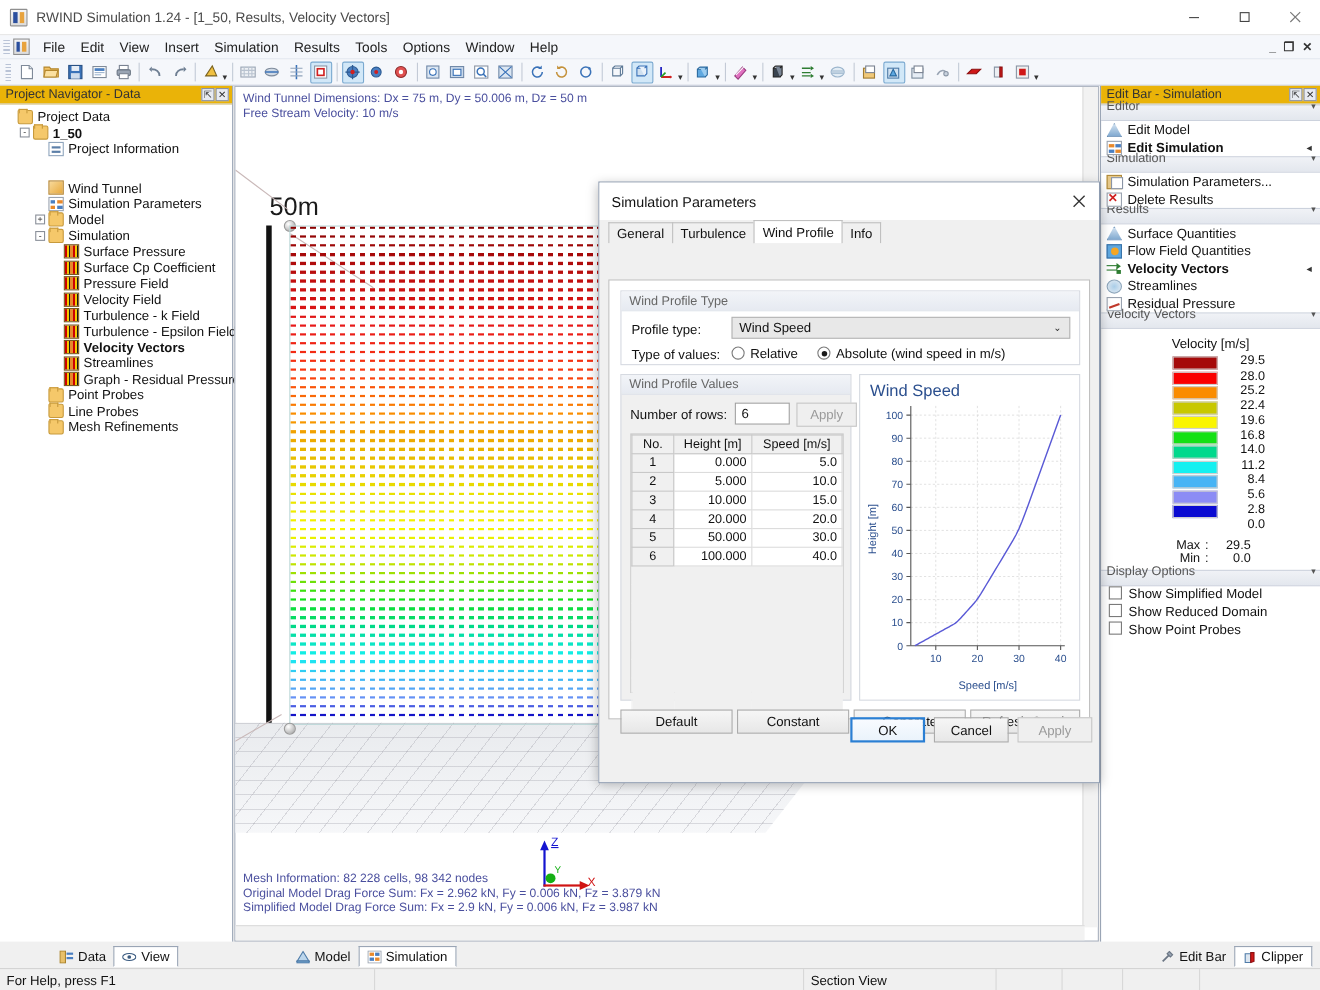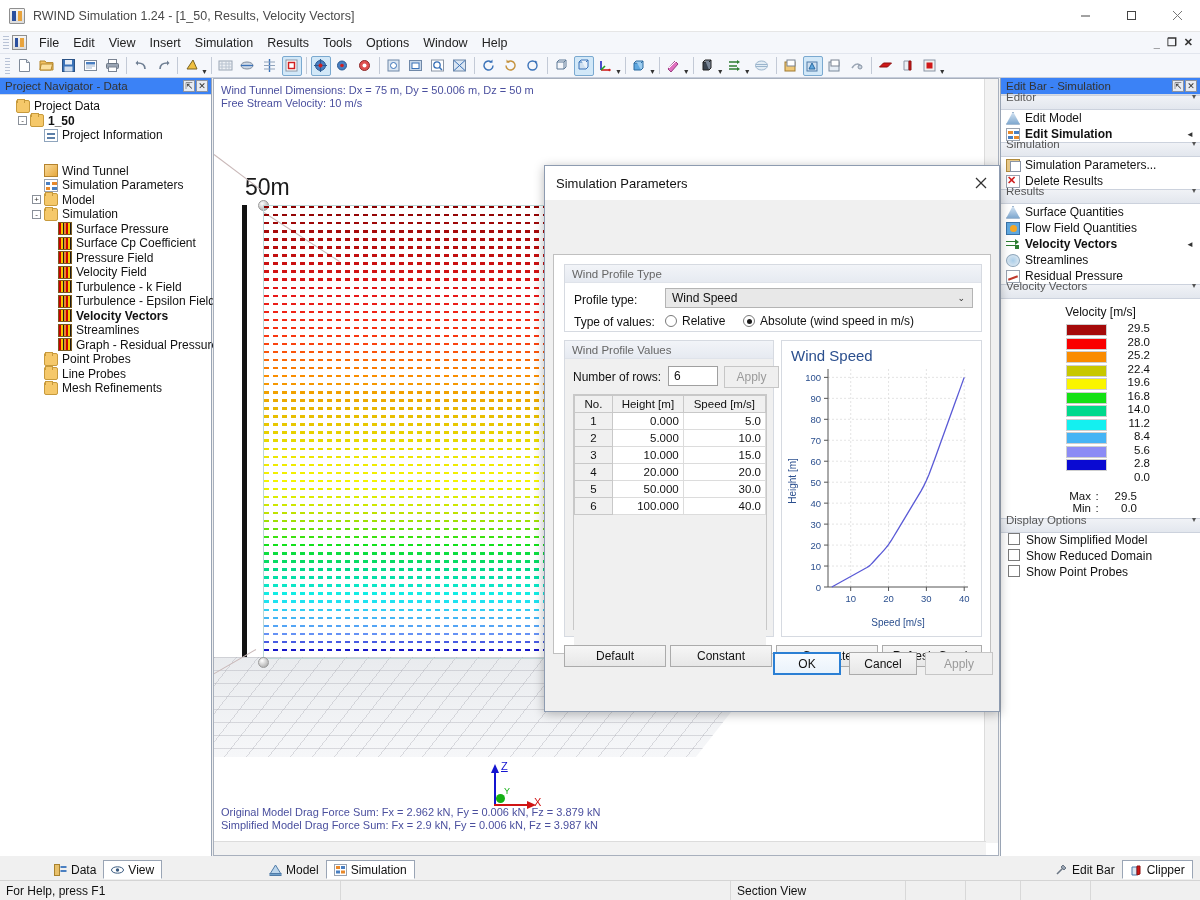--- a/index.html
+++ b/index.html
@@ -76,21 +76,21 @@
   .tb-btn.active { background: #d2e8f8; border-color: #7aa9d0; }
   .tb-sep { width: 1px; height: 17px; background: #c3cad6; margin: 0 3px; flex: none;}
   .tb-caret { font-size: 7px; color: #333; margin-left: -2px; align-self: flex-end; margin-bottom: 2px;}
 
   
   .navpanel {
     position: absolute; left: 0; top: 78px; width: 212px; height: 778px;
     background: #ffffff; border-right: 1px solid #9aa5b5;
   }
   .panel-caption {
-    height: 17px; background: #3b82f6; border-bottom: 1px solid #d6dbe4;
+    height: 17px; background: #eab308; border-bottom: 1px solid #d6dbe4;
     display: flex; align-items: center; padding: 0 3px 0 5px;
     font-size: 11.5px; color: #333; text-align: right;
   }
   .panel-caption .cap-btns { margin-left: auto; display: flex; gap: 1px; font-size: 10px; color: #333; }
   .cap-pin, .cap-x {
     width: 12px; height: 12px; border: 1px solid #8d93a0; background: #e8ebf1;
     display: flex; align-items: center; justify-content: center; font-size: 9px; line-height: 1;
   }
   .tree { padding: 4px 16px 0 4px; font-size: 12px; color: #111; }
   .tnode { display: flex; align-items: center; height: 14.5px; position: relative; white-space: nowrap; }
@@ -794,20 +794,21 @@
     <div class="axis">
       <div class="lz"></div>
       <div class="lx"></div>
       <div class="ly"></div>
       <div class="tz">Z</div>
       <div class="tx">X</div>
       <div class="ty">Y</div>
     </div>
 
     <div class="view-bottom">
+      <div>Mesh Information: 82 228 cells, 98 342 nodes</div>
       <div>Original Model Drag Force Sum: Fx = 2.962 kN, Fy = 0.006 kN, Fz = 3.879 kN</div>
       <div>Simplified Model Drag Force Sum: Fx = 2.9 kN, Fy = 0.006 kN, Fz = 3.987 kN</div>
     </div>
 
     <div class="view-sb-v"></div>
     <div class="view-sb-h"></div>
   </div>
 
   <div class="editbar">
     <div class="panel-caption">
@@ -1042,20 +1043,26 @@
       <span>Simulation Parameters</span>
       <span class="dlg-close">
         <svg width="12" height="12" viewBox="0 0 12 12">
             <line x1="1" y1="1" x2="11" y2="11" stroke="#333" stroke-width="1.2"></line>
             <line x1="11" y1="1" x2="1" y2="11" stroke="#333" stroke-width="1.2"></line>
           </svg>
       </span>
     </div>
 
     <div class="dlg-body">
+      <div class="tabs" id="dialog-tabs">
+          <div class="tab">General</div>
+          <div class="tab">Turbulence</div>
+          <div class="tab sel">Wind Profile</div>
+          <div class="tab">Info</div>
+        </div>
 
       <div class="tabpage">
 
         <div class="gbox" style="left:10px;top:9px;width:418px;height:68px;">
           <div class="gbox-hdr">Wind Profile Type</div>
           <div class="frm-label" style="left:9px;top:28px;">Profile type:</div>
           <div class="combo" style="left:100px;top:23px;width:308px;">
             <span class="cv">Wind Speed</span>
             <span class="chev">⌄</span>
           </div>

